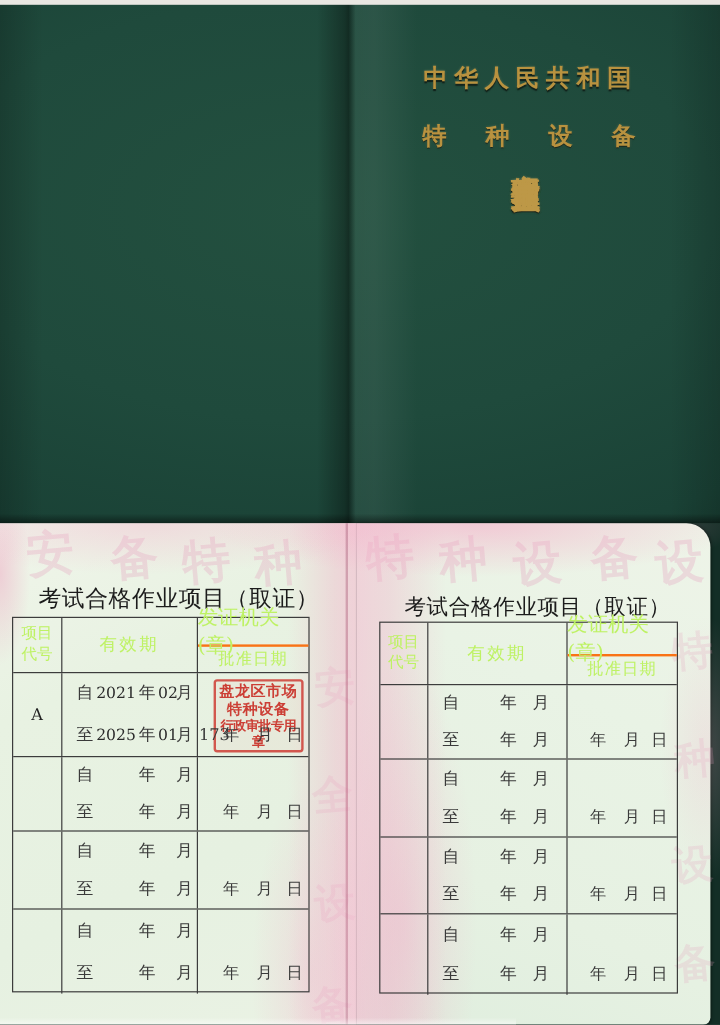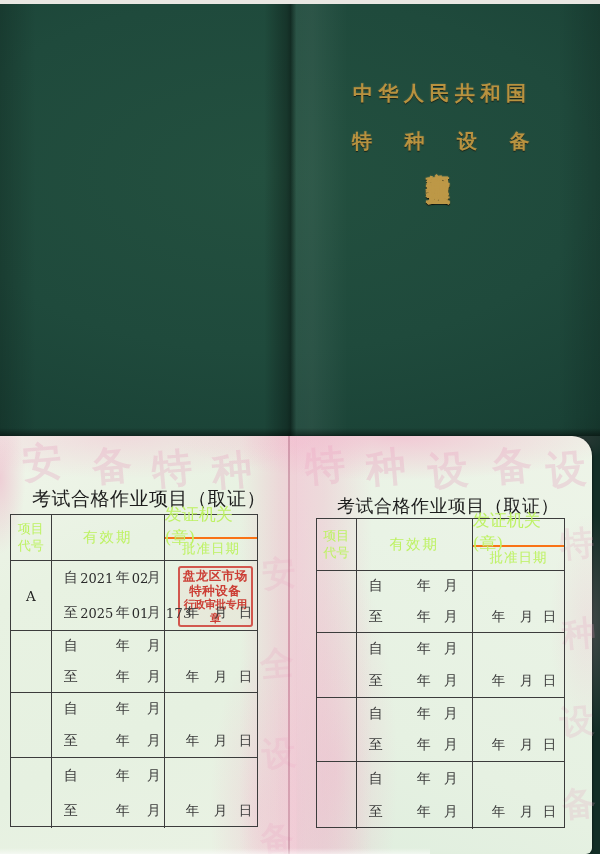--- a/index.html
+++ b/index.html
@@ -16,21 +16,20 @@
         rgba(0,0,0,.30) 47.8%, rgba(0,0,0,.42) 48.4%, rgba(255,255,255,.05) 49.4%,
         rgba(255,255,255,.06) 52%, rgba(0,0,0,0) 58%, rgba(0,0,0,0) 93%, rgba(0,0,0,.16) 100%),
       radial-gradient(120% 90% at 45% 40%, #23503f 0%, #1f4a3c 45%, #1a4236 75%, #153228 100%);
   }
   .cover-top-edge{position:absolute;left:0;top:0;width:600px;height:4px;background:#e9e7e2;}
   .cover-bottom-shadow{position:absolute;left:0;bottom:0;width:600px;height:8px;
     background:linear-gradient(rgba(0,0,0,0),rgba(0,0,0,.45));}
   .gold{
     color:#b8923f;font-weight:bold;
     text-shadow:0 1px 1px rgba(0,0,0,.65), 0 0 2px rgba(255,225,150,.28);
-    margin-top:28px;
   }
   .country-line{
     position:absolute;left:353px;top:52px;font-size:20px;letter-spacing:5.5px;
     white-space:nowrap;
   }
   .category-line{
     position:absolute;left:352px;top:100px;font-size:20px;letter-spacing:32.5px;
     margin-right:-32.5px;white-space:nowrap;
   }
   .vertical-title{

